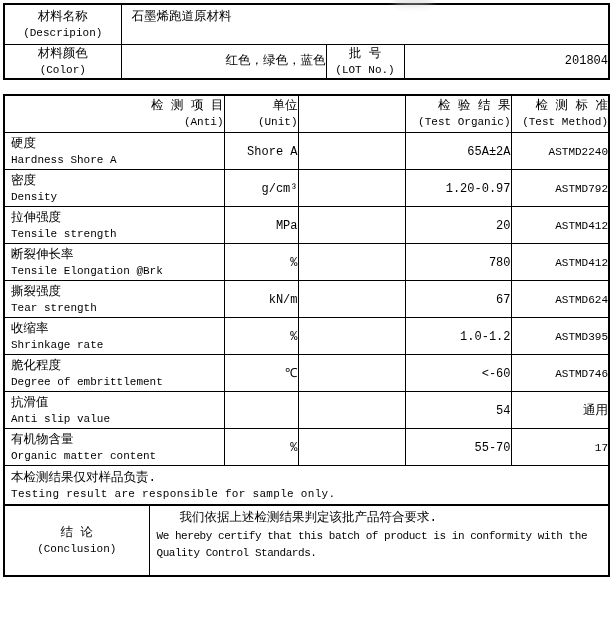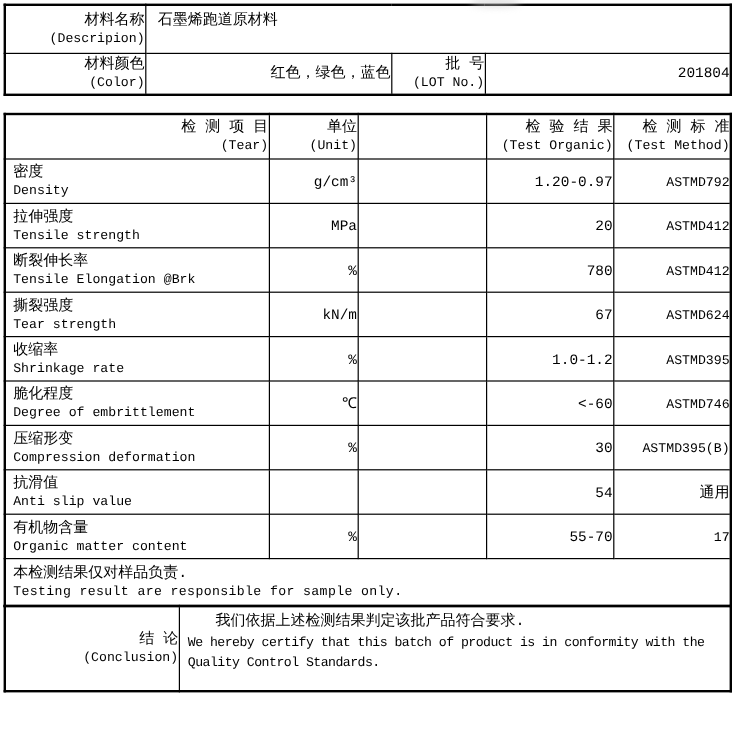--- a/index.html
+++ b/index.html
@@ -42,21 +42,21 @@
     padding: 0;
     overflow: hidden;
     vertical-align: middle;
   }
   .zh  { font-size: 12.5px; line-height: 18px; }
   .en  { font-size: 11px;   line-height: 15px; }
   .c   { text-align: right; }
   .info-table   { margin-top: 3px; }
   .results-table{ margin-top: 14px; }
   .concl-table  { margin-top: -2px; }
-  .label-cell   { text-align: right; }
+  .label-cell   { text-align: center; }
   .name-value-cell {
     vertical-align: top;
     text-align: left;
     padding: 3px 4px 0 10px;
   }
   .item-cell {
     text-align: left;
     padding: 1px 4px 1px 6px;
   }
   .note-cell {
@@ -124,37 +124,47 @@
       <col style="width:220px">
         <col style="width:74px">
         <col style="width:107px">
         <col style="width:106px">
         <col style="width:98px">
     </colgroup>
     <tbody>
         <tr style="height:38px">
       <td class="c">
         <div class="zh">检 测 项 目</div>
-        <div class="en">(Tear)</div>
+        <div class="en">(Anti)</div>
       </td>
       <td class="c">
         <div class="zh">单位</div>
         <div class="en">(Unit)</div>
       </td>
       <td class="c"></td>
       <td class="c">
         <div class="zh">检 验 结 果</div>
         <div class="en">(Test Organic)</div>
       </td>
       <td class="c">
         <div class="zh">检 测 标 准</div>
         <div class="en">(Test Method)</div>
       </td>
     </tr>
 
+    <tr style="height:37px">
+      <td class="item-cell">
+        <div class="zh">硬度</div>
+        <div class="en">Hardness Shore A</div>
+      </td>
+      <td class="c"><span class="en" style="font-size:12px">Shore A</span></td>
+      <td class="c"></td>
+      <td class="c"><span class="en" style="font-size:12px">65A±2A</span></td>
+      <td class="c"><span class="en">ASTMD2240</span></td>
+    </tr>
 
     <tr style="height:37px">
       <td class="item-cell">
         <div class="zh">密度</div>
         <div class="en">Density</div>
       </td>
       <td class="c"><span class="en" style="font-size:12px">g/cm³</span></td>
       <td class="c"></td>
       <td class="c"><span class="en" style="font-size:12px">1.20-0.97</span></td>
       <td class="c"><span class="en">ASTMD792</span></td>
@@ -208,30 +218,20 @@
       <td class="item-cell">
         <div class="zh">脆化程度</div>
         <div class="en">Degree of embrittlement</div>
       </td>
       <td class="c"><span class="zh">℃</span></td>
       <td class="c"></td>
       <td class="c"><span class="en" style="font-size:12px">&lt;-60</span></td>
       <td class="c"><span class="en">ASTMD746</span></td>
     </tr>
 
-    <tr style="height:37px">
-      <td class="item-cell">
-        <div class="zh">压缩形变</div>
-        <div class="en">Compression deformation</div>
-      </td>
-      <td class="c"><span class="en" style="font-size:12px">%</span></td>
-      <td class="c"></td>
-      <td class="c"><span class="en" style="font-size:12px">30</span></td>
-      <td class="c"><span class="en">ASTMD395(B)</span></td>
-    </tr>
 
     <tr style="height:37px">
       <td class="item-cell">
         <div class="zh">抗滑值</div>
         <div class="en">Anti slip value</div>
       </td>
       <td class="c"><span class="en" style="font-size:12px"></span></td>
       <td class="c"></td>
       <td class="c"><span class="en" style="font-size:12px">54</span></td>
       <td class="c"><span class="zh">通用</span></td>

